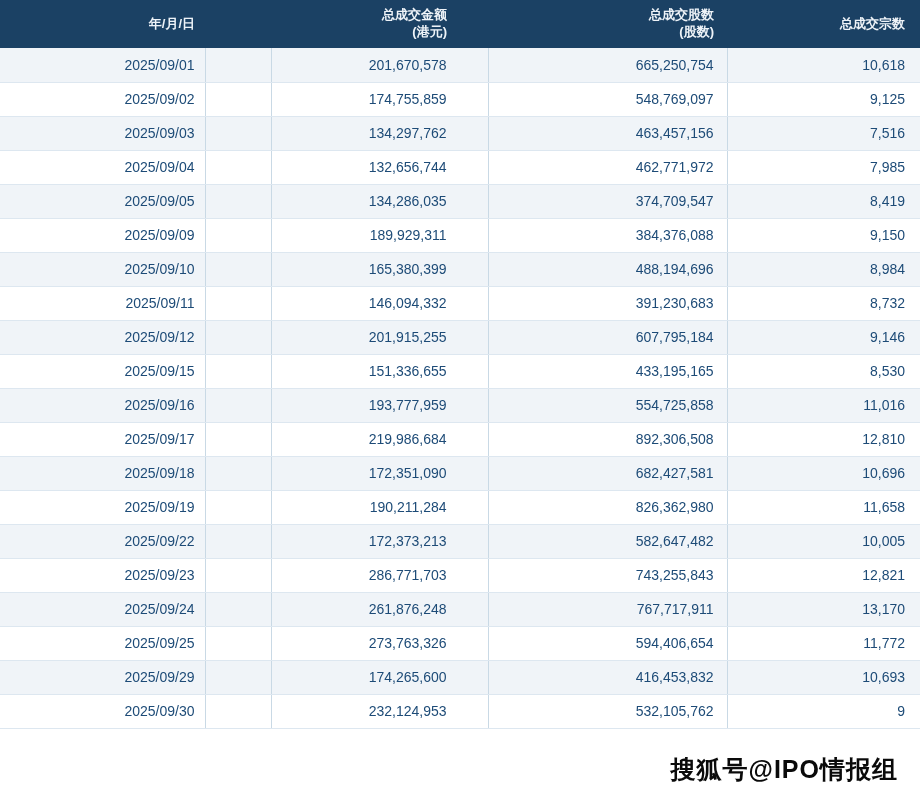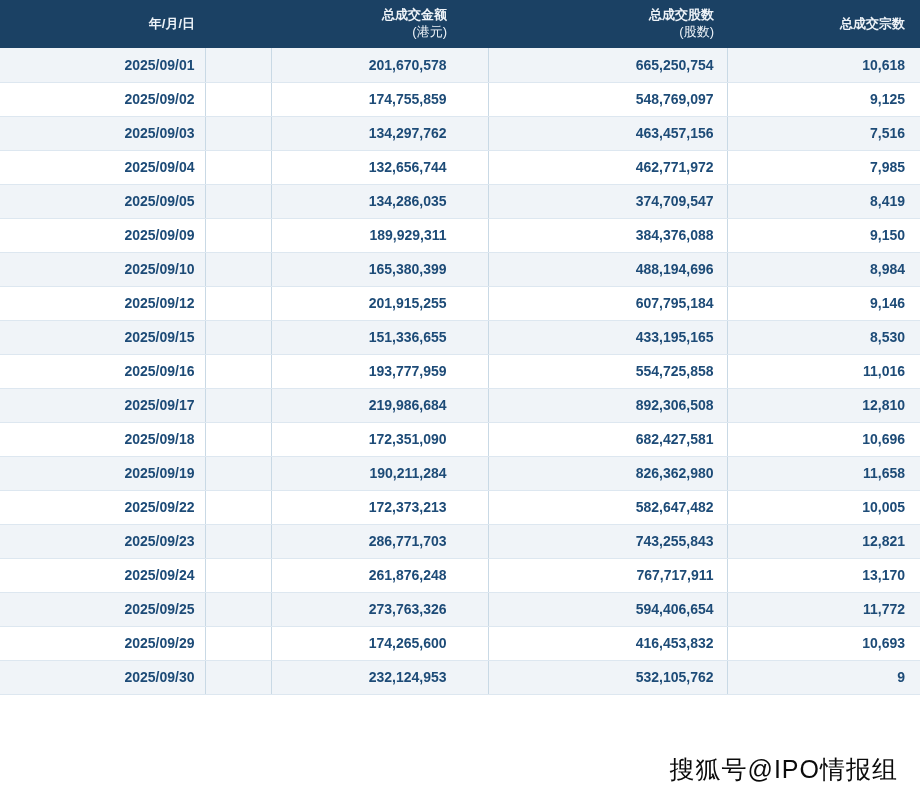--- a/index.html
+++ b/index.html
@@ -33,23 +33,23 @@
     background: #1b4164;
     color: #eef3f8;
     font-size: 13px;
     font-weight: bold;
     line-height: 1.3;
     text-align: right;
     vertical-align: middle;
     padding: 0;
     border: none;
   }
-  thead th .sub { font-weight: normal; text-align: right; }
-
-  tbody tr { height: 34px; font-weight: bold; }
+  thead th .sub { font-weight: bold; text-align: right; }
+
+  tbody tr { height: 34px; }
   tbody tr:nth-child(odd)  td { background: #f0f4f8; }
   tbody tr:nth-child(even) td { background: #ffffff; }
   tbody td {
     color: #1d4b77;
     font-size: 14px;
     text-align: right;
     vertical-align: middle;
     padding: 0;
     border-bottom: 1px solid #dde7f0;
     white-space: nowrap;
@@ -64,21 +64,21 @@
   
   tbody td.c1, tbody td.c2, tbody td.c3, tbody td.c4 {
     border-right: 1px solid #c9d9e5;
   }
 
   .watermark {
     position: absolute;
     top: 753px;
     right: 22px;
     font-size: 25px;
-    font-weight: normal;
+    font-weight: bold;
     letter-spacing: 1px;
     color: #0a0a0a;
     -webkit-text-stroke: 2px #ffffff;
     paint-order: stroke fill;
     text-shadow:
       0 0 2px #ffffff,
       0 0 3px #ffffff;
     white-space: nowrap;
     pointer-events: none;
   }
@@ -158,20 +158,27 @@
           <td class="c5">9,150</td>
         </tr>
         <tr>
           <td class="c1">2025/09/10</td>
           <td class="c2"></td>
           <td class="c3">165,380,399</td>
           <td class="c4">488,194,696</td>
           <td class="c5">8,984</td>
         </tr>
         <tr>
+          <td class="c1">2025/09/11</td>
+          <td class="c2"></td>
+          <td class="c3">146,094,332</td>
+          <td class="c4">391,230,683</td>
+          <td class="c5">8,732</td>
+        </tr>
+        <tr>
           <td class="c1">2025/09/12</td>
           <td class="c2"></td>
           <td class="c3">201,915,255</td>
           <td class="c4">607,795,184</td>
           <td class="c5">9,146</td>
         </tr>
         <tr>
           <td class="c1">2025/09/15</td>
           <td class="c2"></td>
           <td class="c3">151,336,655</td>

